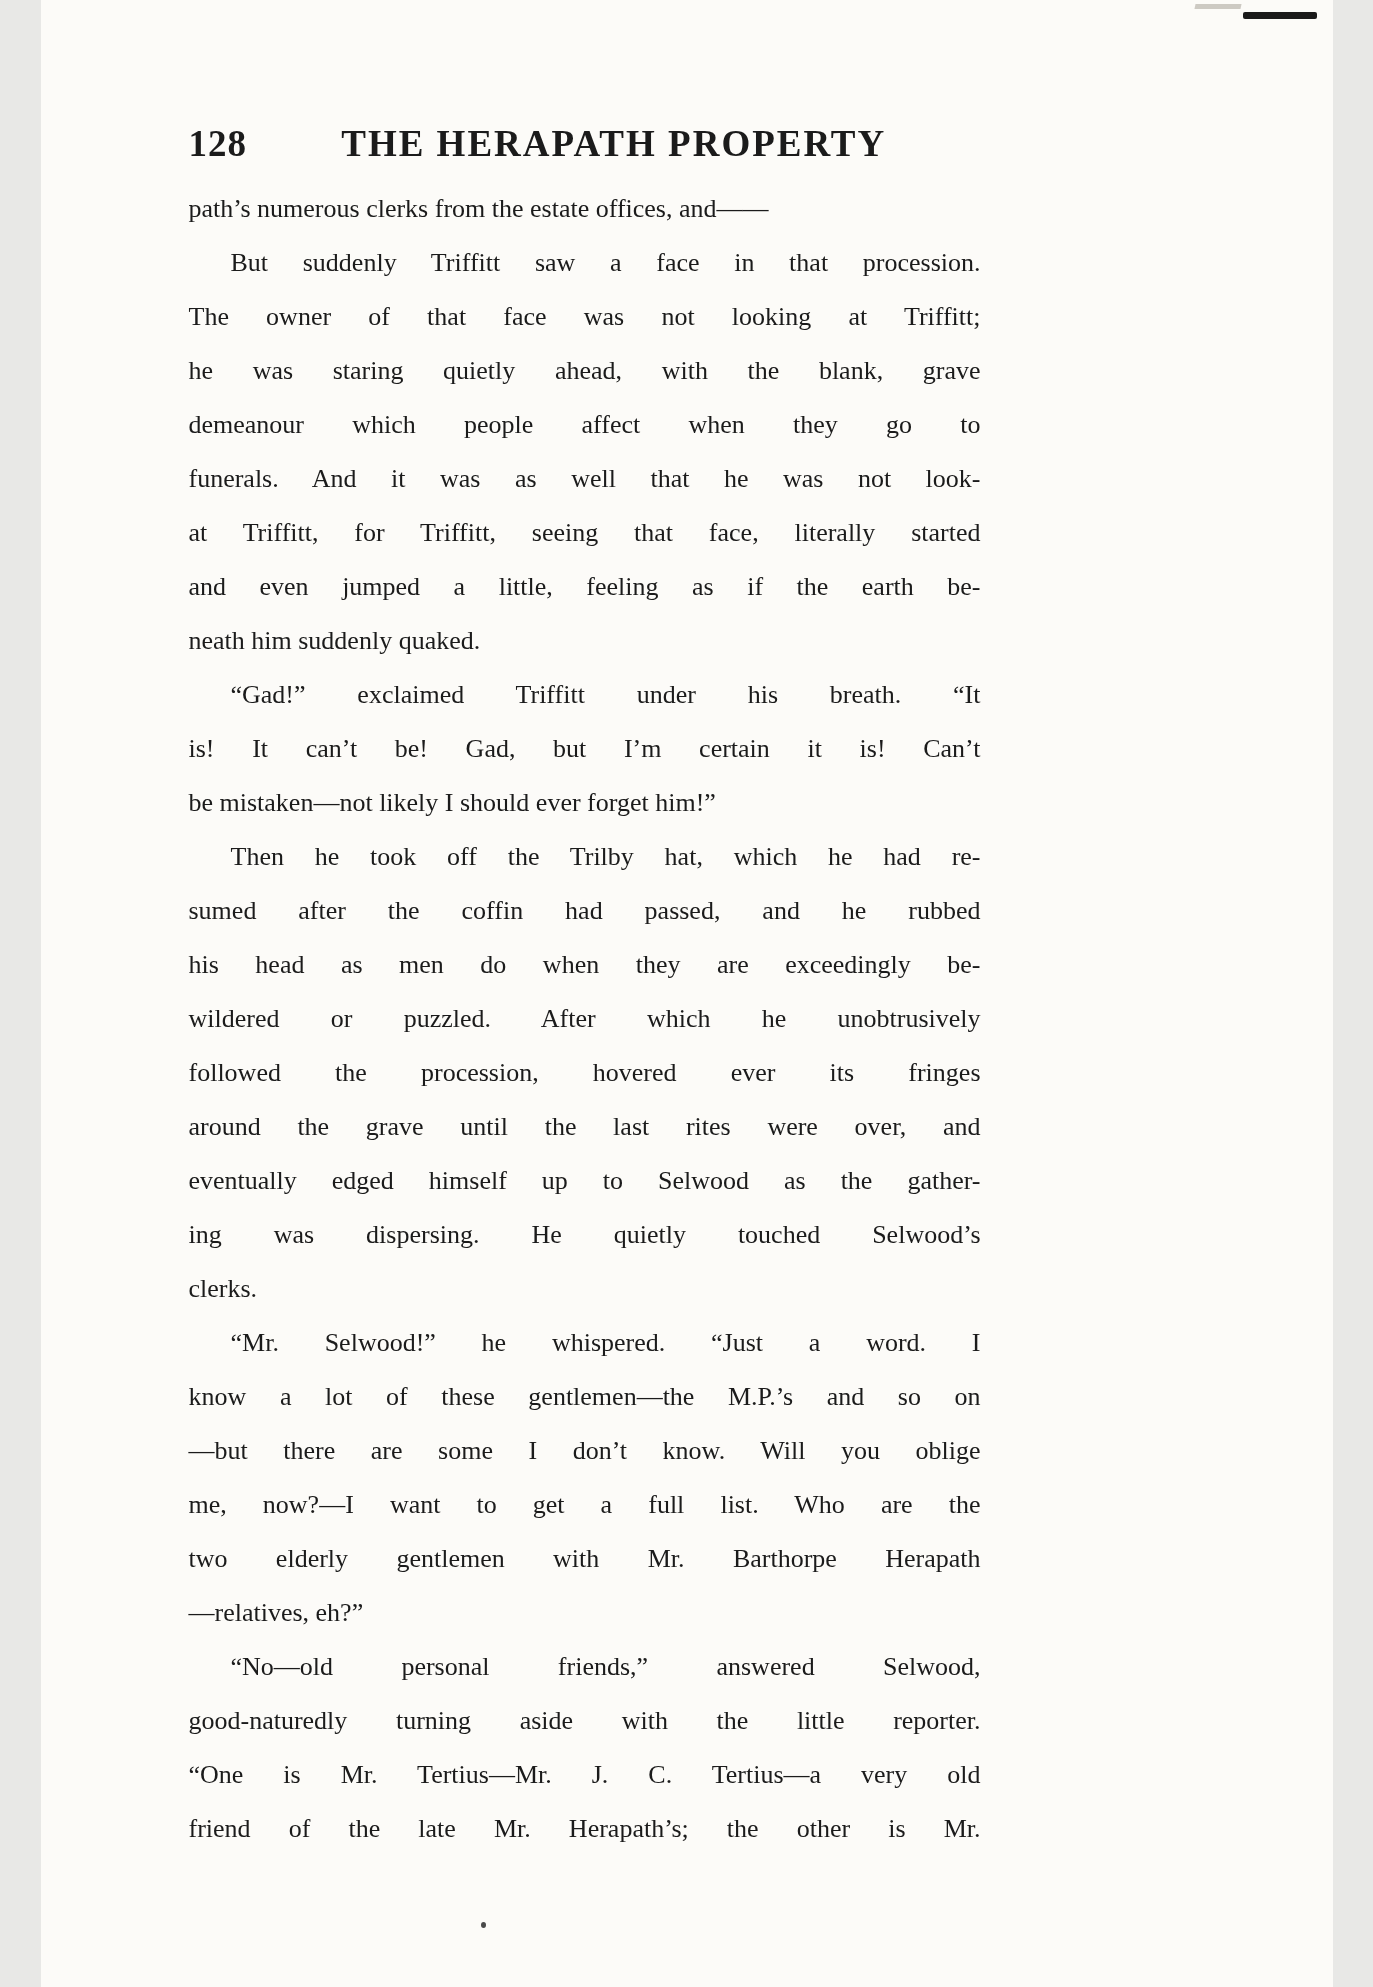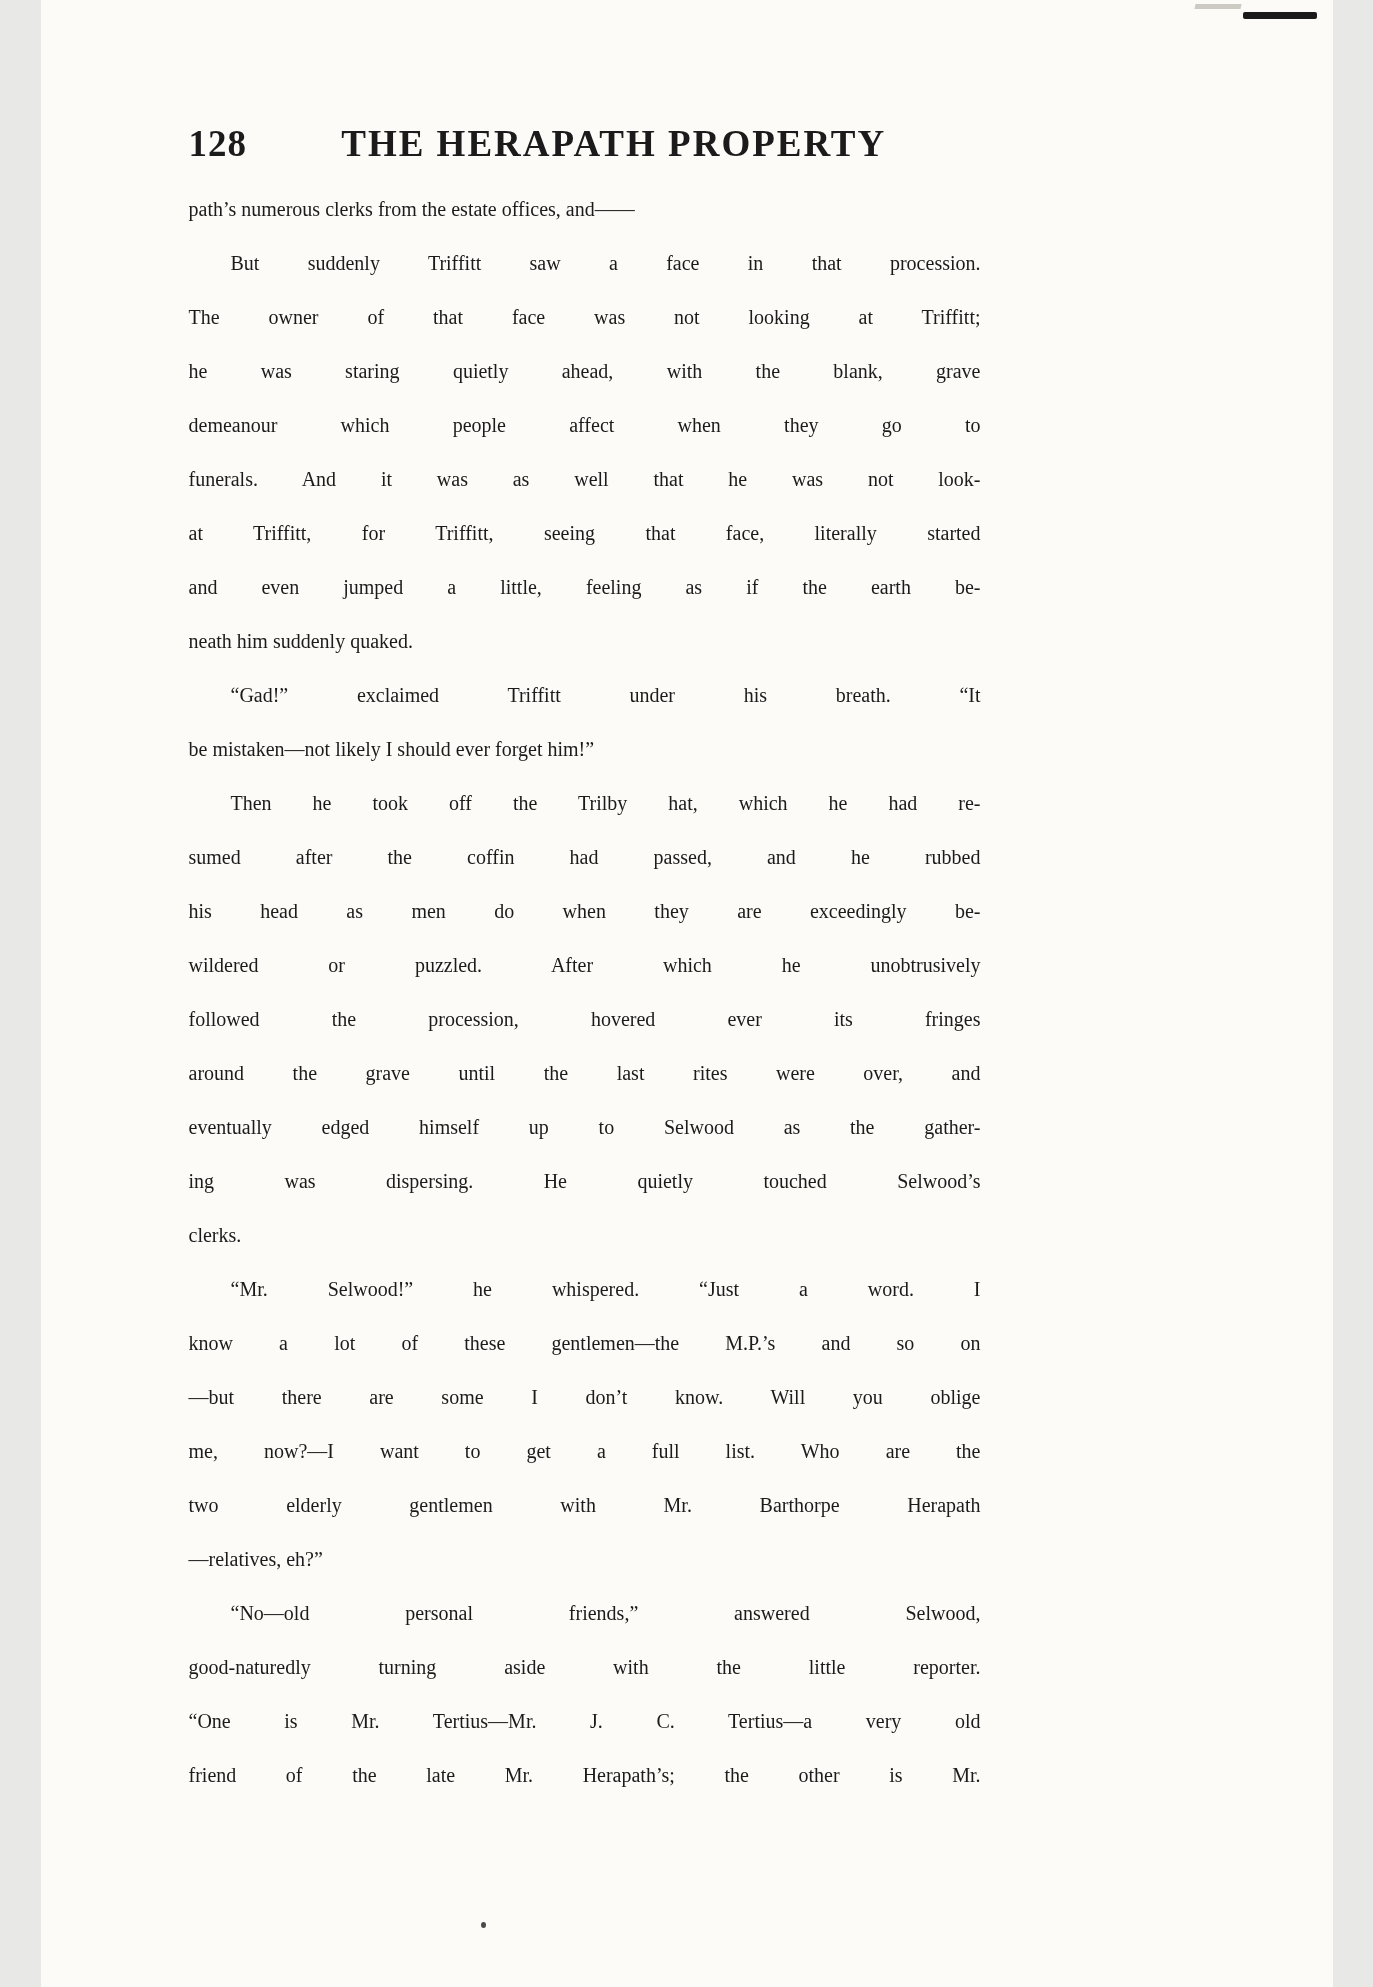--- a/index.html
+++ b/index.html
@@ -66,21 +66,21 @@
     flex: 1 1 auto;
     text-align: center;
     letter-spacing: 2px;
   }
   
   .text-block {
     position: absolute;
     left: 148px;
     top: 182px;
     width: 792px;
-    font-size: 20px;
+    font-size: 26px;
     line-height: 54px;
   }
   .line {
     text-align: justify;
     text-align-last: justify;
     white-space: normal;
   }
   .line.para-end {
     text-align-last: left;
   }
@@ -105,20 +105,21 @@
       <div class="line para-end">path’s numerous clerks from the estate offices, and——</div>
       <div class="line indent">But suddenly Triffitt saw a face in that procession.</div>
       <div class="line">The owner of that face was not looking at Triffitt;</div>
       <div class="line">he was staring quietly ahead, with the blank, grave</div>
       <div class="line">demeanour which people affect when they go to</div>
       <div class="line">funerals.  And it was as well that he was not look-</div>
       <div class="line">at Triffitt, for Triffitt, seeing that face, literally started</div>
       <div class="line">and even jumped a little, feeling as if the earth be-</div>
       <div class="line para-end">neath him suddenly quaked.</div>
       <div class="line indent">“Gad!” exclaimed Triffitt under his breath.  “It</div>
+      <div class="line">is!  It can’t be!  Gad, but I’m certain it is!  Can’t</div>
       <div class="line para-end">be mistaken—not likely I should ever forget him!”</div>
       <div class="line indent">Then he took off the Trilby hat, which he had re-</div>
       <div class="line">sumed after the coffin had passed, and he rubbed</div>
       <div class="line">his head as men do when they are exceedingly be-</div>
       <div class="line">wildered or puzzled.  After which he unobtrusively</div>
       <div class="line">followed the procession, hovered ever its fringes</div>
       <div class="line">around the grave until the last rites were over, and</div>
       <div class="line">eventually edged himself up to Selwood as the gather-</div>
       <div class="line">ing was dispersing.  He quietly touched Selwood’s</div>
       <div class="line para-end">clerks.</div>

